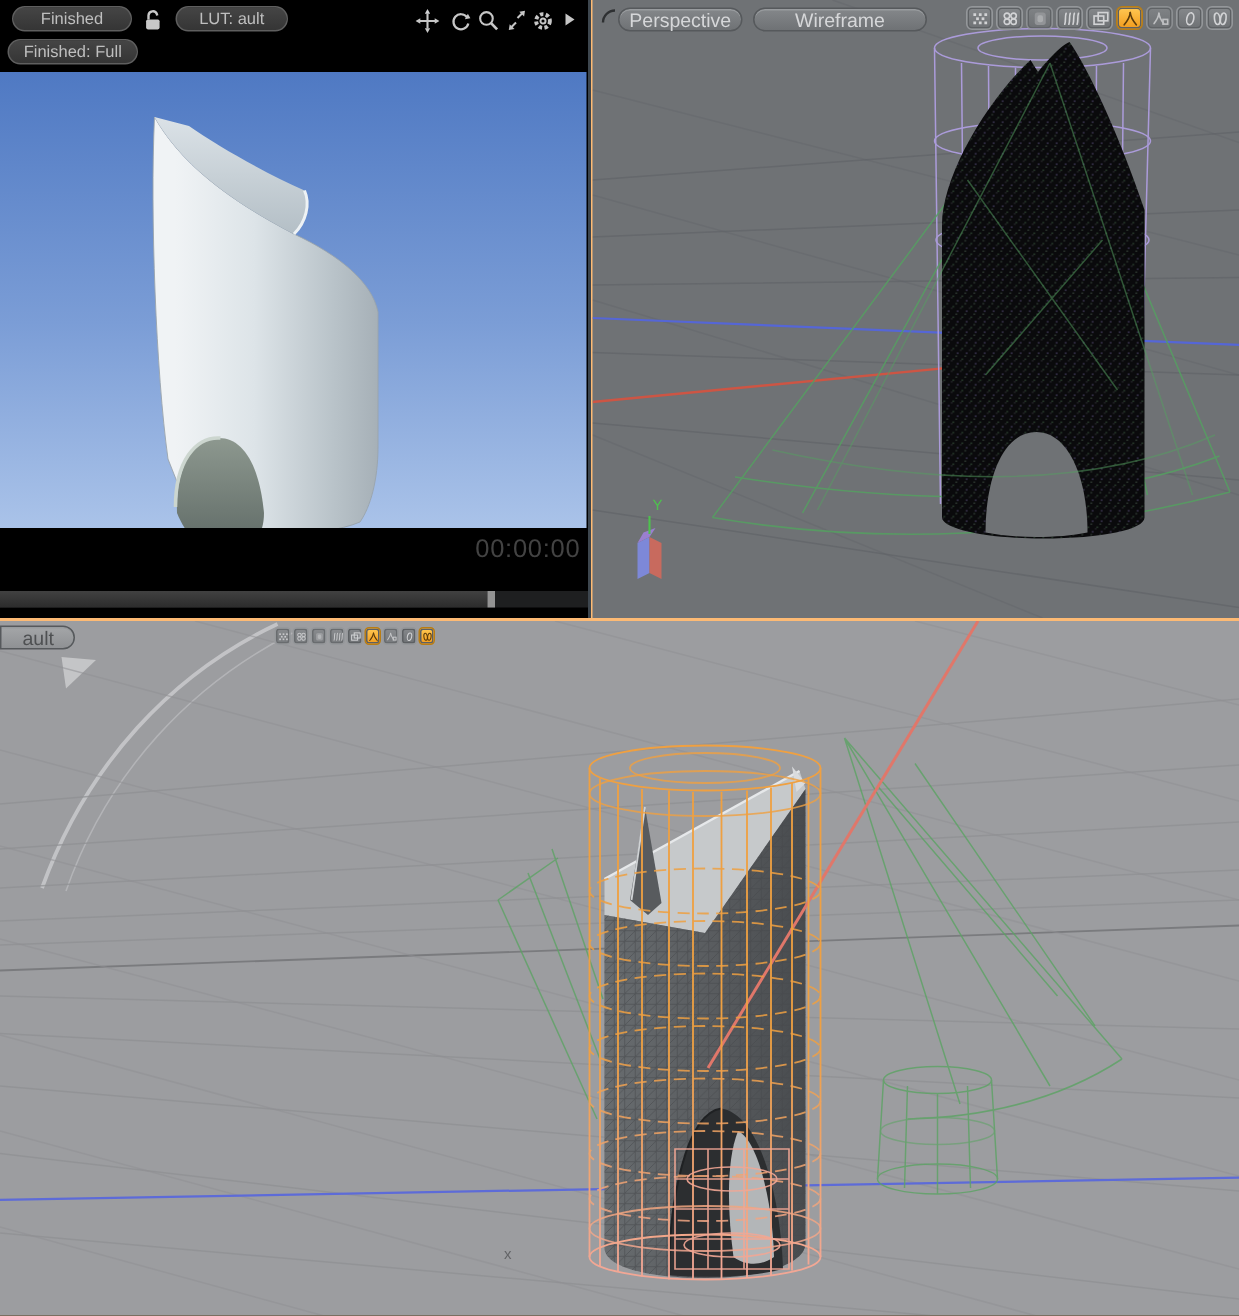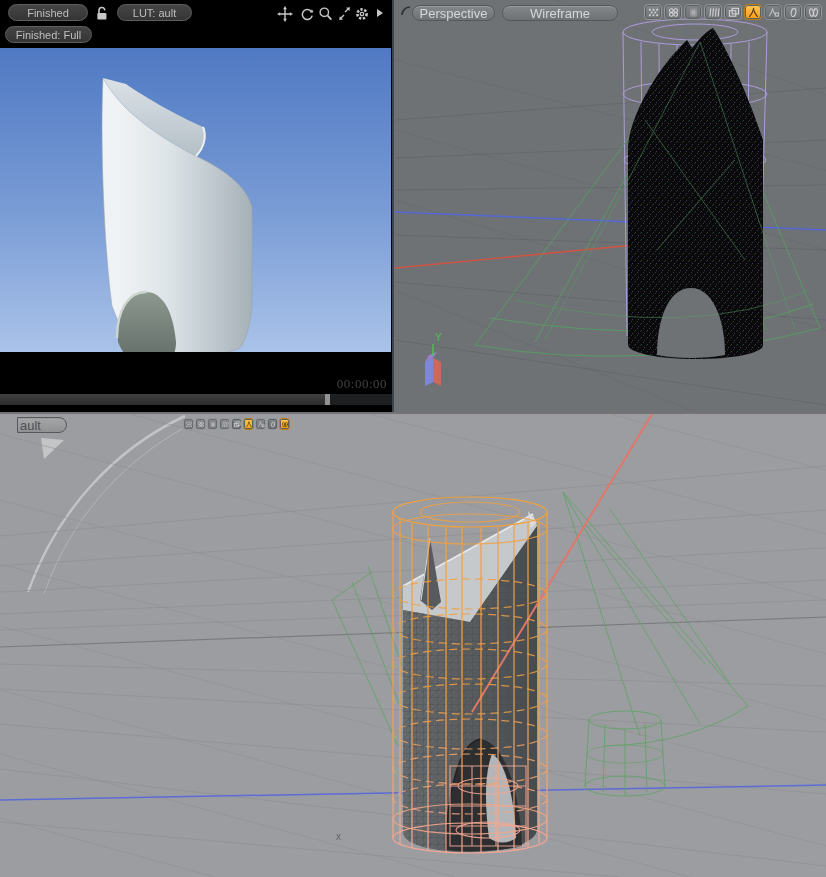--- a/index.html
+++ b/index.html
@@ -1,28 +1,28 @@
 <!DOCTYPE html>
 <html><head>
 <meta charset="utf-8">
 <style>
   html,body{margin:0;padding:0;background:#2e3236;}
-  .stage{position:relative;width:826px;height:877px;background:#737373;overflow:hidden;
+  .stage{position:relative;width:826px;height:877px;background:#fdba74;overflow:hidden;
          font-family:"Liberation Sans",sans-serif;-webkit-font-smoothing:antialiased;}
   .vp{position:absolute;overflow:hidden;}
   
   #vp-render{left:0;top:0;width:392px;height:412px;background:#000;border-right:2px solid #3d464e;}
   .pill{position:absolute;height:17px;border-radius:9px;background:linear-gradient(#454545,#353535);
         border:1px solid #5f5f5f;color:#bfbfbf;font-size:11px;line-height:17px;text-align:center;
         box-sizing:border-box;cursor:default;}
   .rtool{position:absolute;top:5px;width:17px;height:17px;}
   .rtool svg{display:block;margin:1px auto;}
   #render-img{position:absolute;left:0;top:48px;width:391px;height:304px;
               background:linear-gradient(180deg,#4f79c3 0%,#7b9dd6 55%,#aac3e9 100%);}
-  #timecode{position:absolute;right:5px;top:376px;color:#434343;font-size:13px;letter-spacing:.5px;font-family:Liberation Serif, serif;}
+  #timecode{position:absolute;right:5px;top:356px;color:#434343;font-size:17px;letter-spacing:.5px;}
   #timebar{position:absolute;left:0;top:394px;width:392px;height:11px;background:#1e1f20;display:flex;}
   #timebar .elapsed{height:100%;background:linear-gradient(#414141,#2c2c2c);}
   #timebar .handle{height:100%;width:5px;background:#939393;}
   
   .pill3d{position:absolute;height:16px;border-radius:9px;background:linear-gradient(#84878a,#6f7275);
           border:1px solid #56595c;box-shadow:inset 0 1px 0 #989b9e;color:#d6d7d9;font-size:13px;
           line-height:16px;text-align:center;box-sizing:border-box;cursor:default;}
   .icrow{position:absolute;display:flex;gap:2px;}
   .icb{width:18px;height:16px;border-radius:4px;background:linear-gradient(#85888b,#6e7174);
        border:1px solid #94979a;box-shadow:inset 0 0 0 1px #5d6063;display:flex;align-items:center;
@@ -347,21 +347,21 @@
         </g>
       </g>
       <g stroke="#f2a795" fill="none" stroke-width="1.1" opacity="0.9">
         <path d="M450,352 H526 V432 H450 Z M472,352 V432 M496,352 V432 M450,392 H526 M450,372 H526 M450,412 H526"></path>
         <ellipse cx="488" cy="372" rx="30" ry="8"></ellipse>
         <ellipse cx="488" cy="416" rx="32" ry="8"></ellipse>
       </g>
     </svg>
     <span class="axis-label" style="left:336px;top:417px;color:#636467;">x</span>
 
-    <div class="pill3d" style="left:17px;top:3px;width:50px;border-radius:0 9px 9px 0;text-align:left;padding-left:2px;background:linear-gradient(#a4a6a8,#8f9194);color:#4e5052;">ault</div>
+    <div class="pill3d" style="left:0;top:3px;width:50px;border-radius:0 9px 9px 0;text-align:left;padding-left:14px;background:linear-gradient(#a4a6a8,#8f9194);color:#4e5052;">ault</div>
 
     <div class="icrow" style="left:183px;top:4px;gap:1px;">
       <span class="icb sm dim">
         <svg viewBox="0 0 14 12">
             <g fill="#d2d3d5">
               <rect x="2" y="2" width="2" height="2"></rect>
               <rect x="6" y="2" width="2" height="2"></rect>
               <rect x="10" y="2" width="2" height="2"></rect>
               <rect x="4" y="5" width="2" height="2"></rect>
               <rect x="8" y="5" width="2" height="2"></rect>

